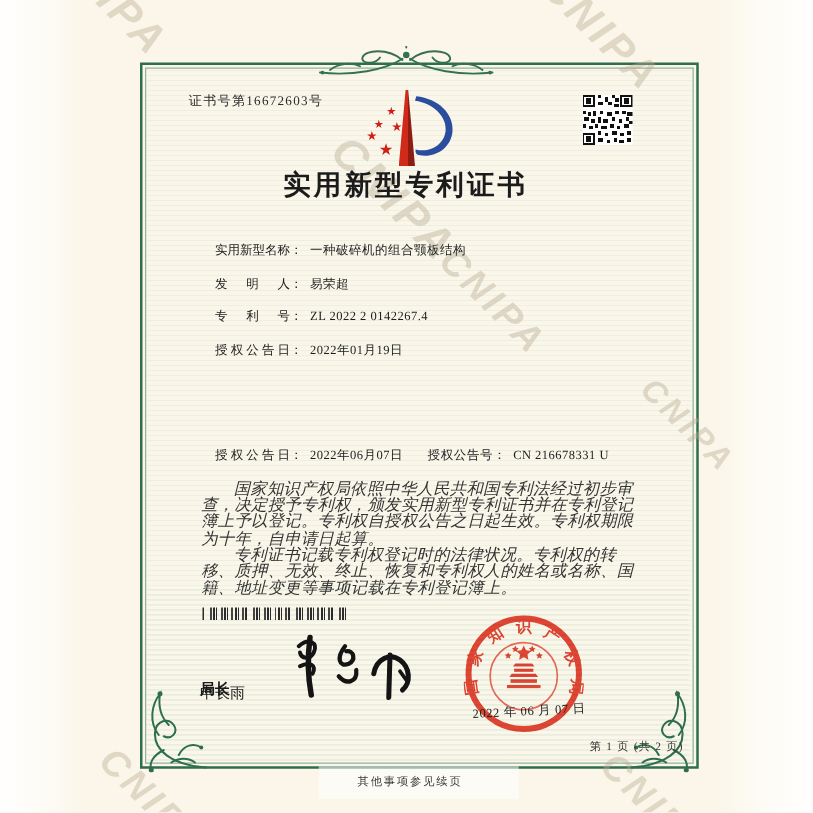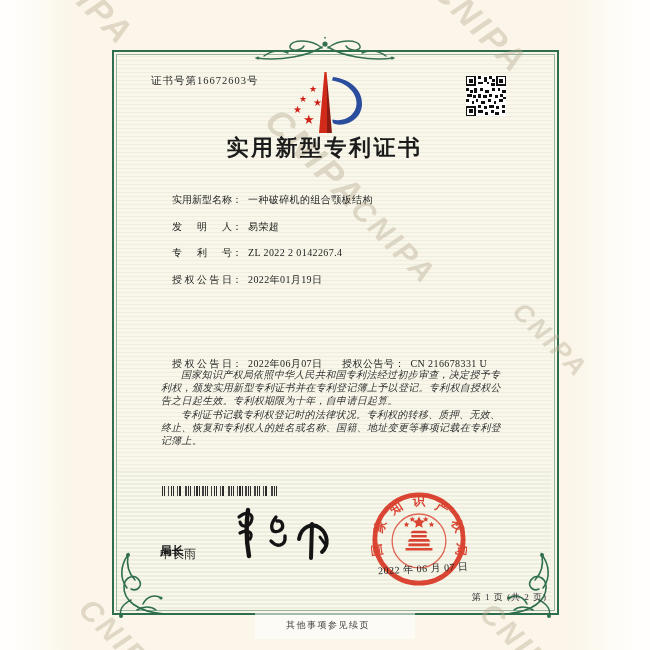--- a/index.html
+++ b/index.html
@@ -48,22 +48,22 @@
   .row{position:absolute;left:162px;width:392px;height:14px;z-index:2;
        font-size:10px;color:#1c1c1c;white-space:nowrap;margin-left:10px;}
   .flabel{display:inline-block;width:60px;text-align:justify;text-align-last:justify;
           text-justify:inter-character;vertical-align:bottom;}
   .colon{margin-right:6px;}
   .fvalue{letter-spacing:0.4px;}
   .pair2{position:absolute;left:170px;top:0;white-space:nowrap;}
   .pair2 .plabel{letter-spacing:0.5px;}
 
   
-  .paras{position:absolute;left:161px;top:368px;width:346px;z-index:2;
-         font-size:10px;line-height:13.2px;color:#333;font-style:italic;}
+  .paras{position:absolute;left:161px;top:384px;width:346px;z-index:2;
+         font-size:13px;line-height:13.2px;color:#333;font-style:italic;}
   .paras p{margin:0;text-indent:2em;letter-spacing:0.3px;}
 
   
   .barcode{position:absolute;left:162px;top:486px;width:116px;height:10px;z-index:2;
            background:repeating-linear-gradient(90deg,#2b2b2b 0 1.5px,rgba(0,0,0,0) 1.5px 2.5px,
              #2b2b2b 2.5px 3.2px,rgba(0,0,0,0) 3.2px 6px,#444 6px 7.5px,rgba(0,0,0,0) 7.5px 8.6px);}
   .director-label{position:absolute;left:160px;top:523px;z-index:2;font-size:12px;
            font-weight:bold;font-family:"Liberation Sans",sans-serif;color:#1a1a1a;margin-top:20px;}
   .director-name{position:absolute;left:160px;top:546px;z-index:2;font-size:12px;
            font-weight:normal;font-family:"Liberation Sans",sans-serif;color:#1a1a1a;}

